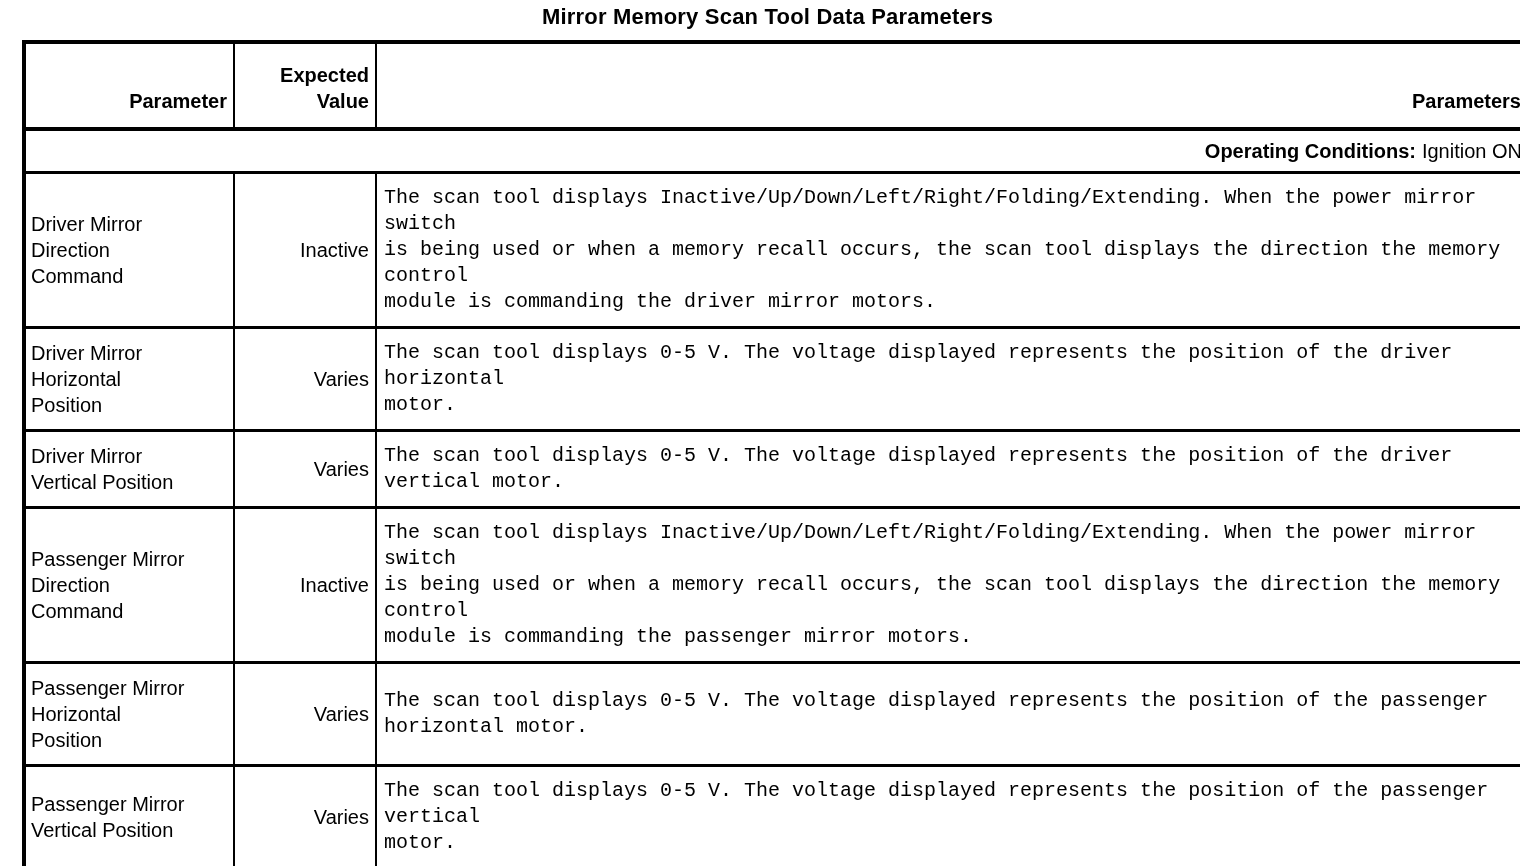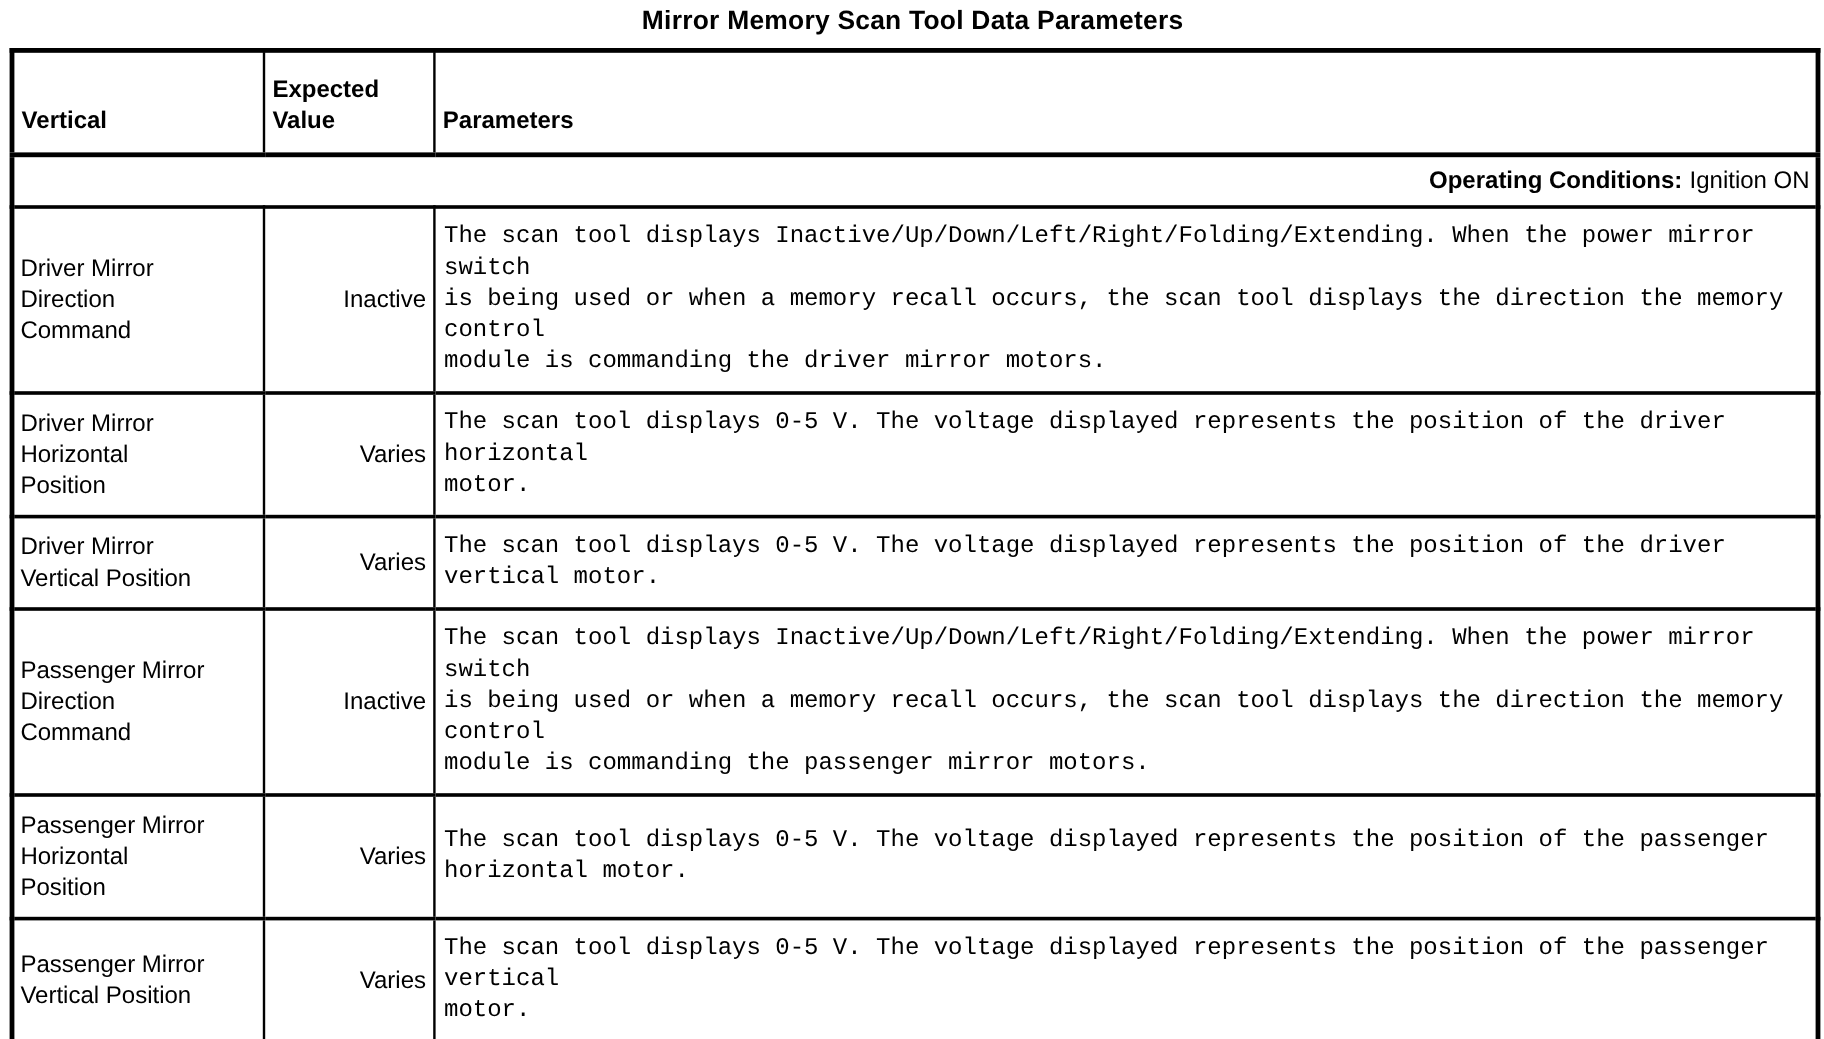--- a/index.html
+++ b/index.html
@@ -6,21 +6,21 @@
   html, body {
     margin: 0;
     padding: 0;
     background: #ffffff;
     color: #000000;
     font-family: "Liberation Sans", sans-serif;
   }
   .page {
     width: 1520px;
     height: 866px;
-    padding: 4px 7px 0 8px;
+    padding: 4px 7px 0 22px;
     background: #ffffff;
     overflow: hidden;
   }
   .doc-title {
     text-align: center;
     font-size: 22px;
     font-weight: bold;
     line-height: 26px;
     margin: 0 0 10px 0;
     letter-spacing: 0.2px;
@@ -40,21 +40,21 @@
     border-top-width: 3px;
     border-bottom-width: 3px;
     font-size: 20px;
     line-height: 26px;
     padding: 11px 6px;
     vertical-align: middle;
     white-space: pre-line;
   }
   th {
     font-weight: bold;
-    text-align: left;
+    text-align: right;
     vertical-align: bottom;
     border-bottom-width: 4px;
     padding-bottom: 13px;
     padding-top: 18px;
   }
   td.cell-param {
     text-align: left;
     padding-left: 5px;
     padding-right: 4px;
   }
@@ -84,21 +84,21 @@
   <div class="doc-title">Mirror Memory Scan Tool Data Parameters</div>
 
   <table class="params">
     <colgroup>
       <col class="c-param">
       <col class="c-expected">
       <col class="c-def">
     </colgroup>
     <thead>
       <tr>
-        <th>Vertical</th>
+        <th>Parameter</th>
         <th>Expected
 Value</th>
         <th>Parameters</th>
       </tr>
     </thead>
     <tbody>
       <tr>
         <td class="op-cell" colspan="3"><span class="op-label">Operating Conditions:</span><span>Ignition ON</span></td>
       </tr>
 

